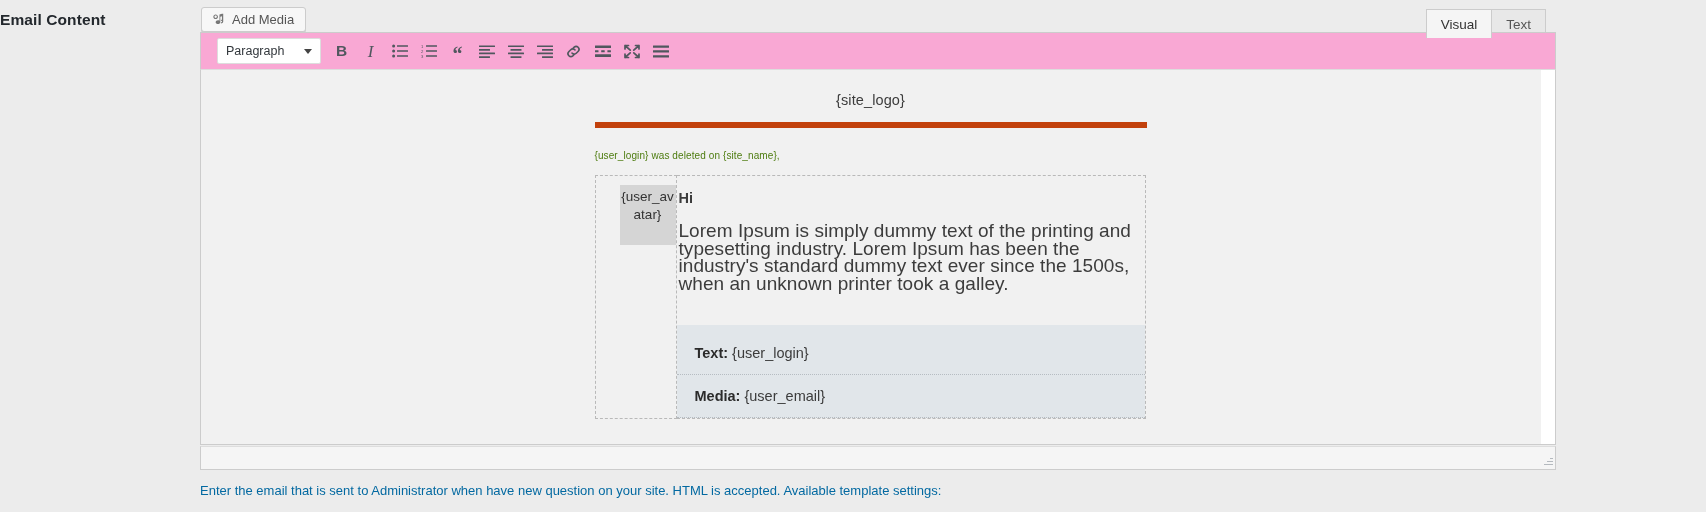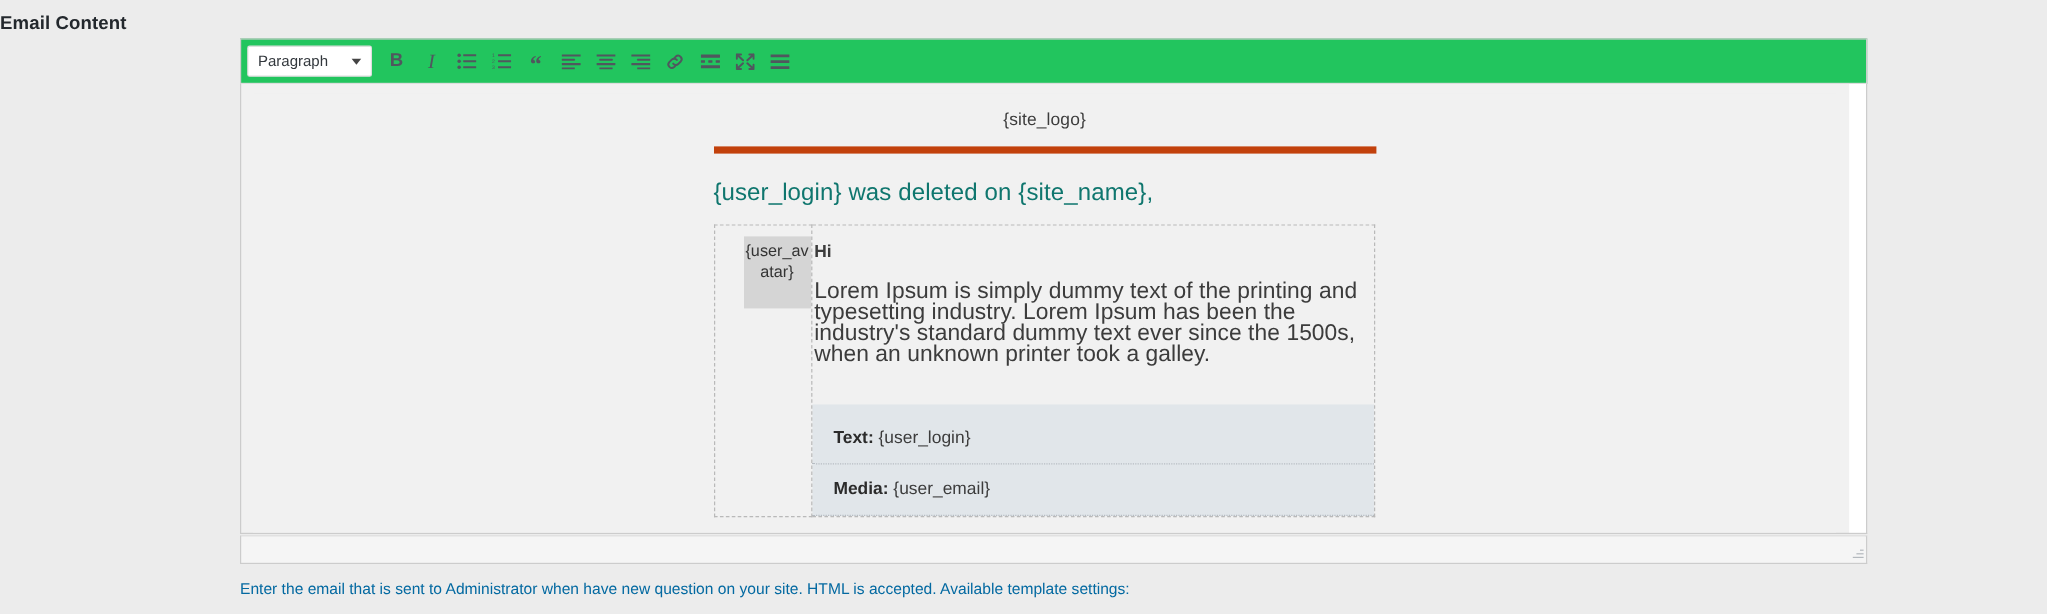--- a/index.html
+++ b/index.html
@@ -101,26 +101,26 @@
   .tab:not(.active) { border-left: none; }
 
   
   .toolbar {
     position: absolute;
     left: 0;
     top: 32px;
     right: 0;
     height: 38px;
     box-sizing: border-box;
-    background: #22c55e;
+    background: #f9a8d4;
     border: 1px solid #ccc;
     border-bottom: 1px solid #ddd;
     display: flex;
     align-items: center;
-    padding-left: 5px;
+    padding-left: 16px;
   }
   .tb-select {
     height: 26px;
     width: 104px;
     box-sizing: border-box;
     background: #fff;
     border: 1px solid #ddd;
     border-radius: 2px;
     font-size: 12.5px;
     color: #32373c;
@@ -199,22 +199,22 @@
   }
   .site-logo {
     text-align: center;
     font-size: 14.5px;
     color: #3c3c3c;
     padding-bottom: 14px;
     border-bottom: 6px solid #c2410c;
     letter-spacing: 0.1px;
   }
   .greet-line {
-    font-size: 20px;
-    color: #0f766e;
+    font-size: 10px;
+    color: #4d7c0f;
     padding-top: 22px;
     padding-bottom: 14px;
     letter-spacing: 0.1px;
   }
 
   table.outer {
     border-collapse: collapse;
     width: 551px;
     table-layout: fixed;
   }
@@ -315,20 +315,40 @@
 </style>
 </head>
 <body>
 
 <div id="root">
 
   <div class="field-label">Email Content</div>
 
   <div class="editor-wrap">
 
+    <div class="media-row">
+      <button class="btn-add-media">
+        <span class="icon-media">
+          <svg viewBox="0 0 20 20" width="15" height="15" fill="#777">
+            <path d="M6.2 3.2c-1.7 0-3.1 1.4-3.1 3.1 0 1.7 1.4 3.1 3.1 3.1 1.7 0 3.1-1.4 3.1-3.1 0-1.7-1.4-3.1-3.1-3.1zm0 4.7c-.9 0-1.6-.7-1.6-1.6s.7-1.6 1.6-1.6 1.6.7 1.6 1.6-.7 1.6-1.6 1.6z"></path>
+            <path d="M14.6 2.3l-3.3 1.1v8.2c-.5-.4-1.2-.6-2-.6-1.7 0-3.1 1.1-3.1 2.5s1.4 2.5 3.1 2.5 3.1-1.1 3.1-2.5V6.3l2.2-.7v4.9c-.4-.2-.9-.3-1.4-.3v1.5c.9 0 1.6.5 1.6 1.1s-.7 1.1-1.6 1.1v1.5c1.7 0 3.1-1.1 3.1-2.6V2.3h-1.7z"></path>
+          </svg>
+        </span>
+        <span class="lbl">Add Media</span>
+      </button>
+
+      <div class="tabs">
+        <div class="tab active">
+          <span>Visual</span>
+        </div>
+        <div class="tab">
+          <span>Text</span>
+        </div>
+      </div>
+    </div>
 
     <div class="toolbar">
 
       <div class="tb-select">
         <span>Paragraph</span>
         <span class="caret"></span>
       </div>
 
       <div class="tb-btn">
         <span class="glyph bold">B</span>

